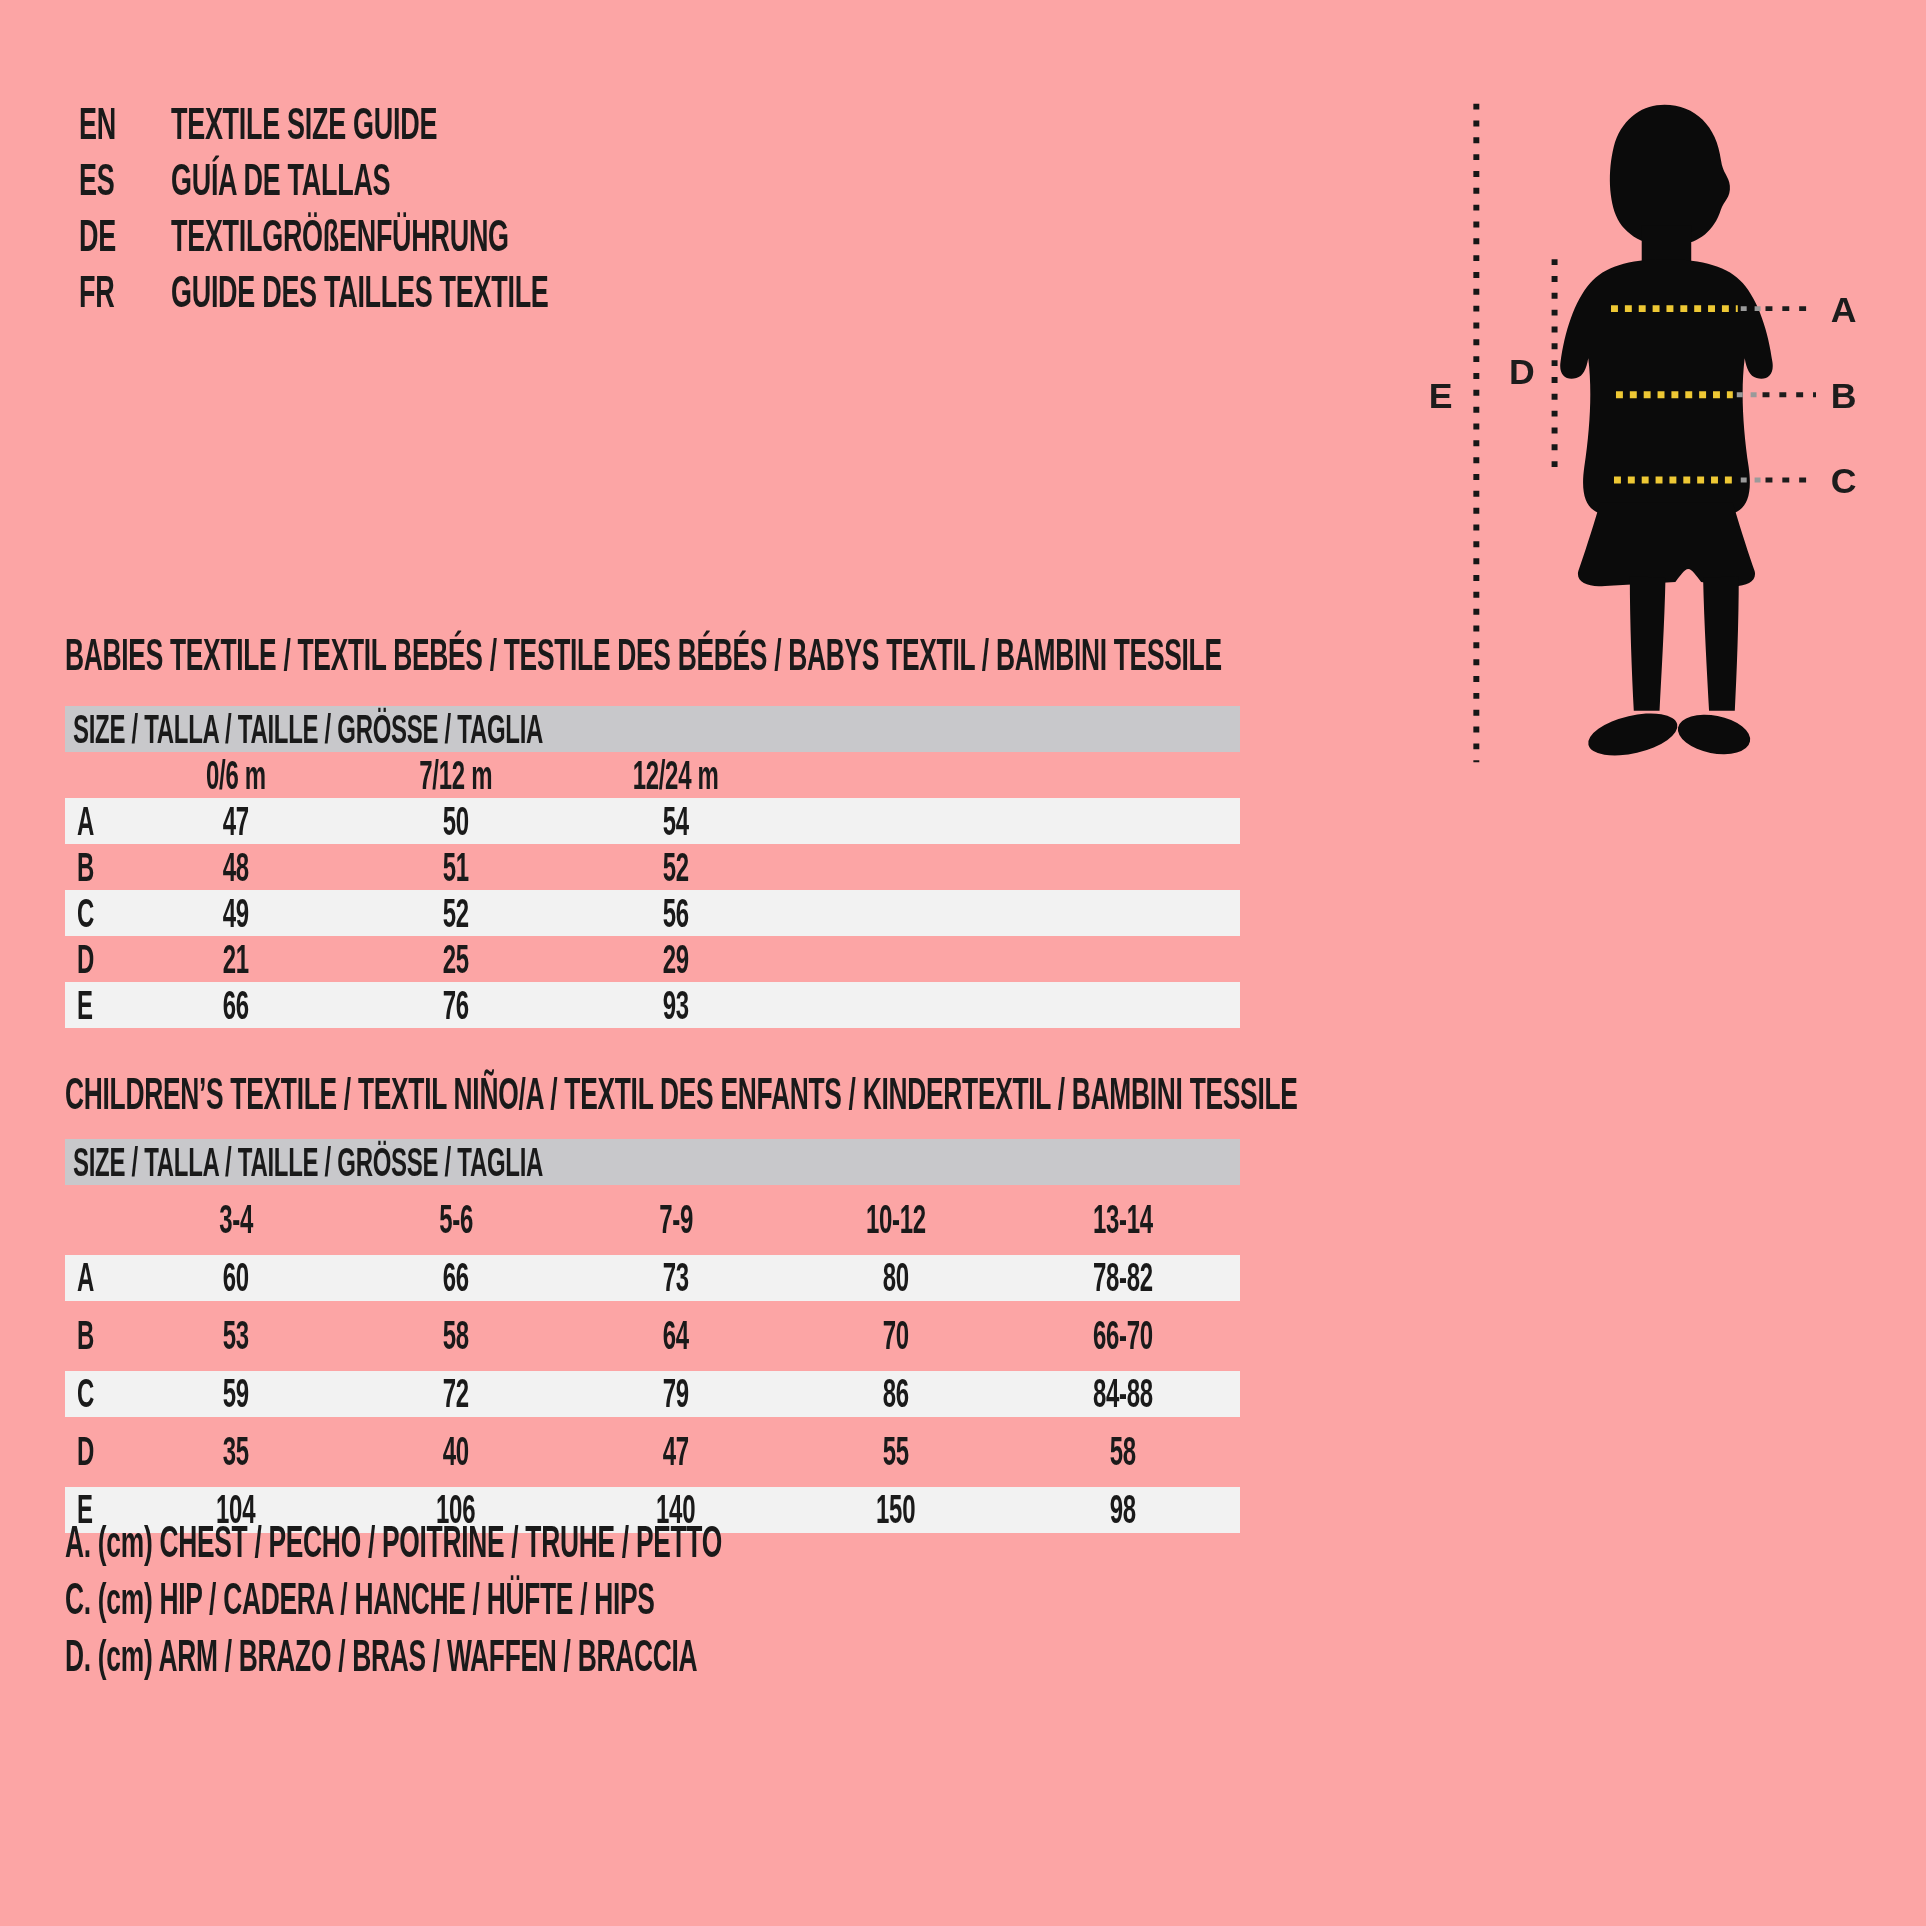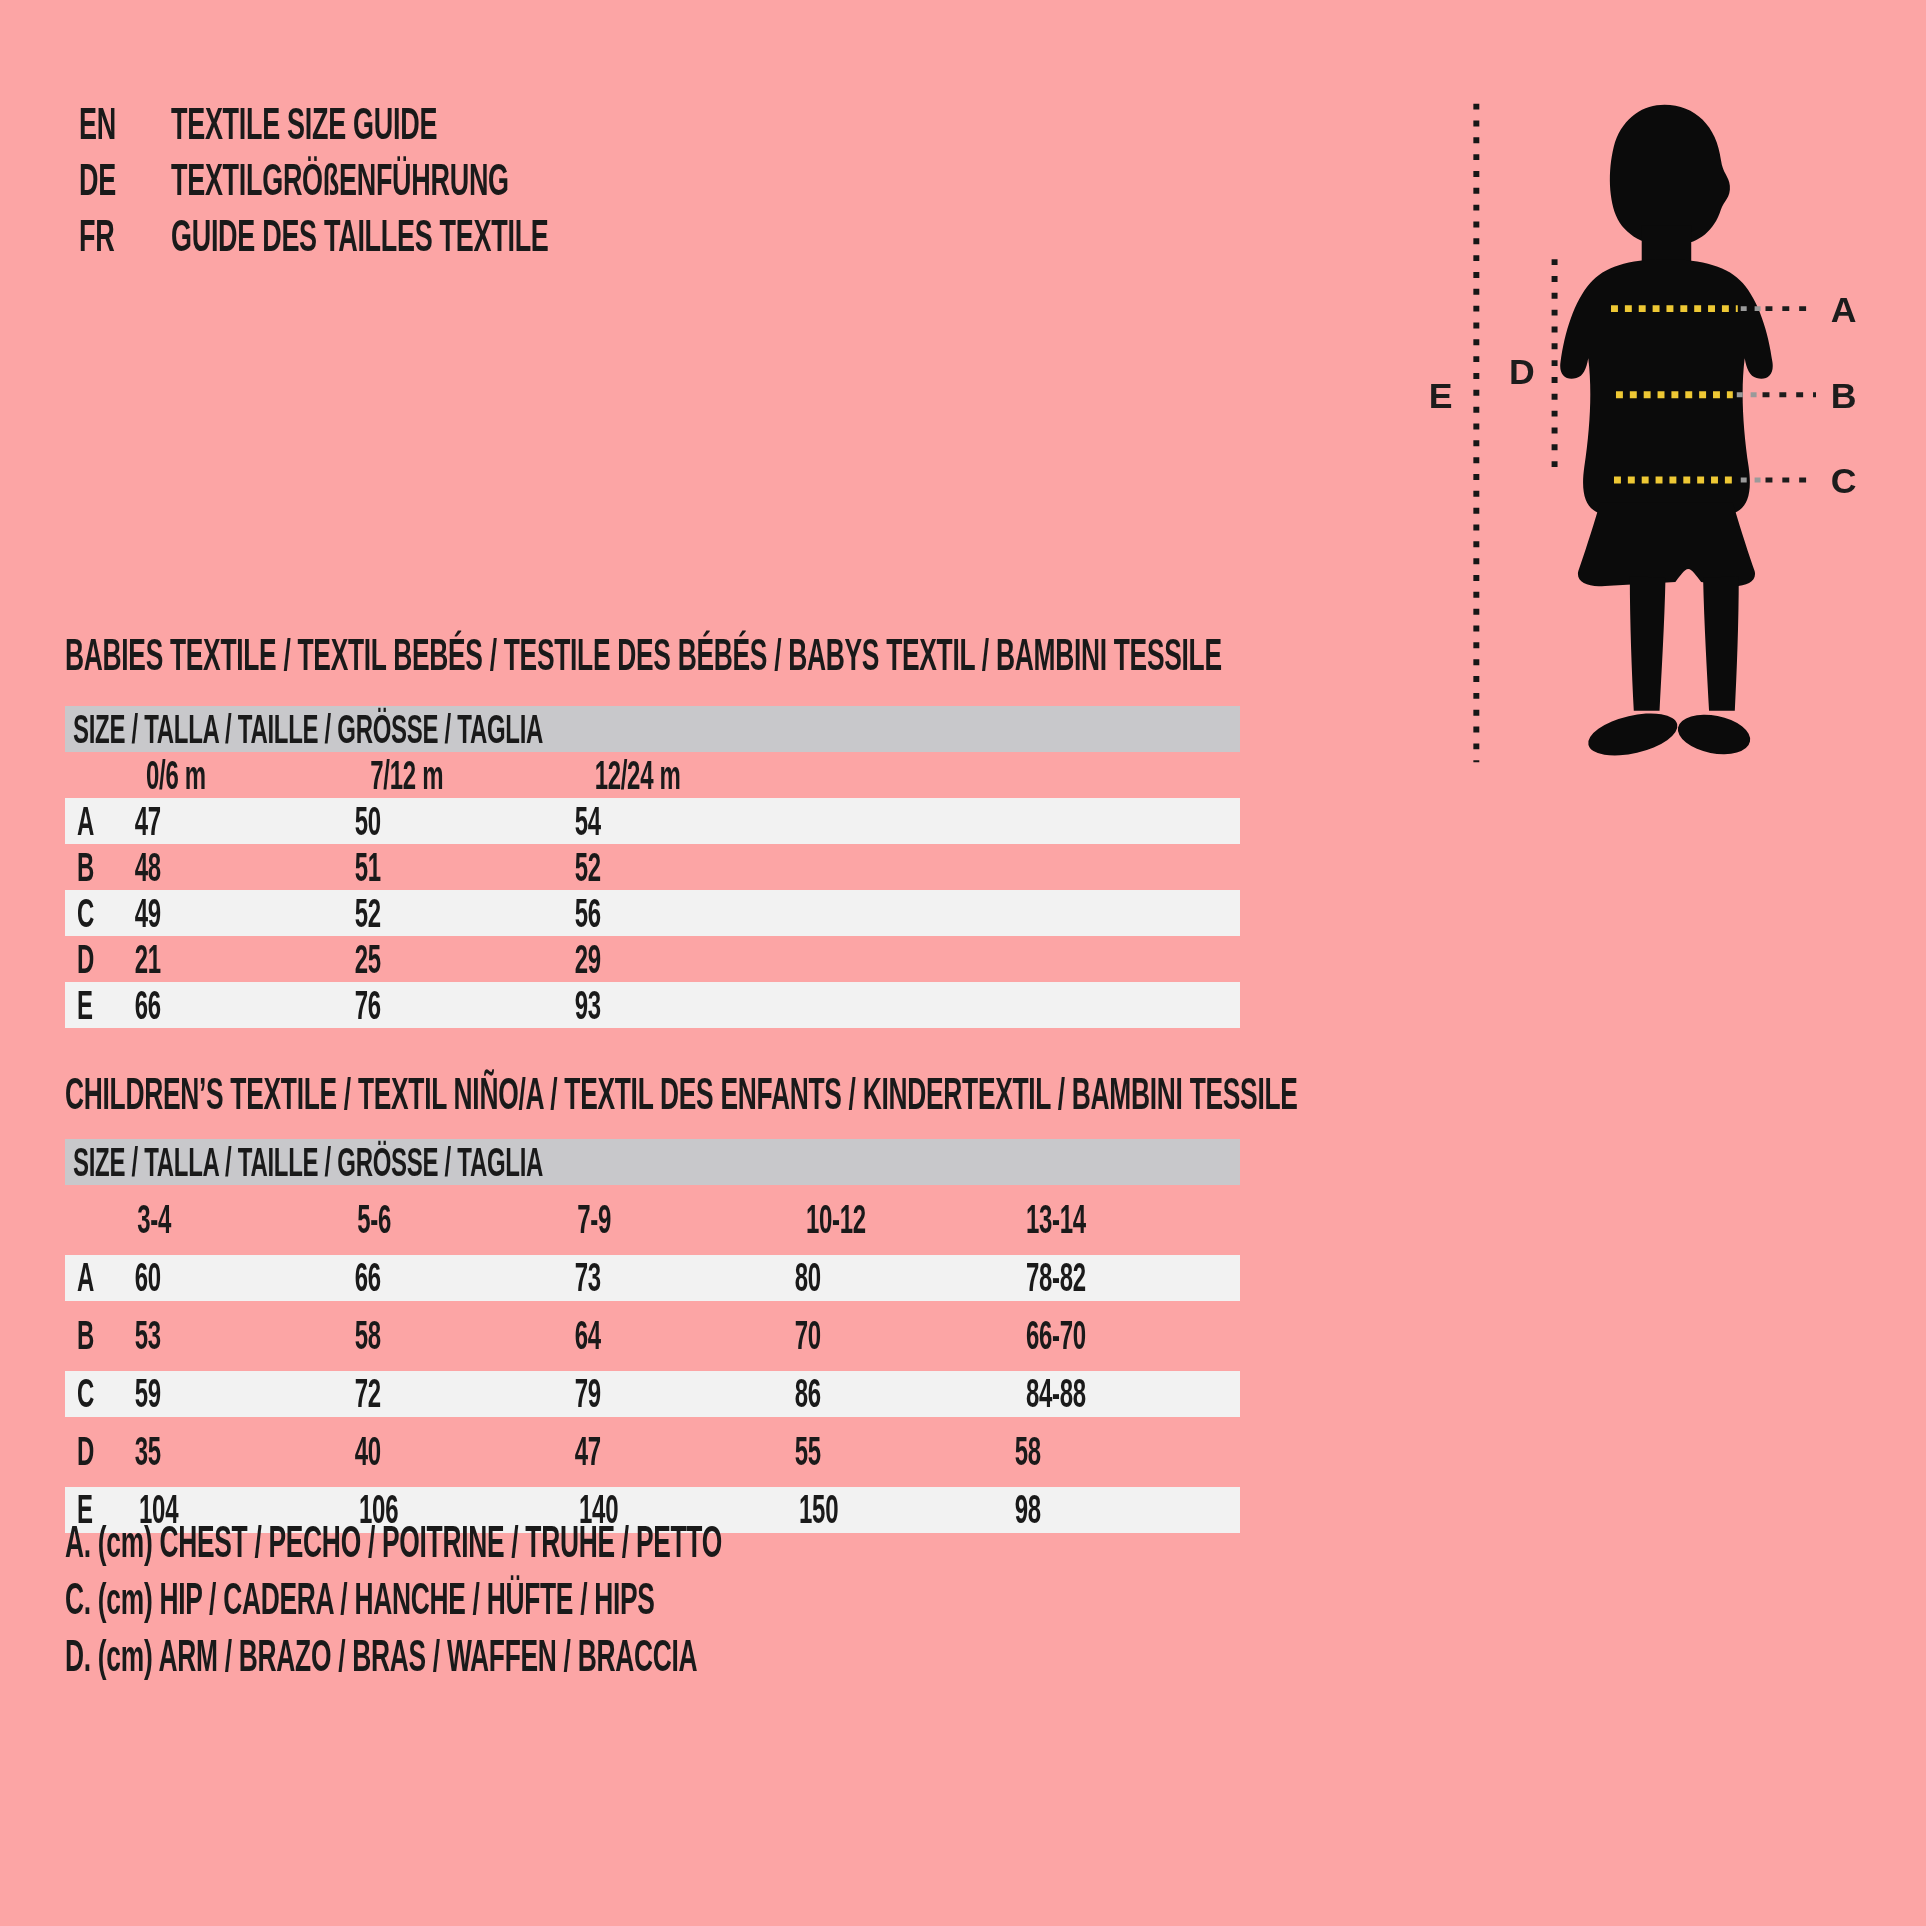--- a/index.html
+++ b/index.html
@@ -25,39 +25,43 @@
   
   .size-table { position:absolute; left:65px; width:1175px; font-weight:bold; font-size:40px; }
   .babies   { top:706px; }
   .children { top:1139px; }
   .t-head { height:46px; line-height:46px; background:#c8c8cb; padding-left:8px; }
   .t-row  { display:grid; height:46px; align-items:center; }
   .babies .t-row   { grid-template-columns:61px 220px 220px 220px 1fr; }
   .children .t-row { grid-template-columns:61px 220px 220px 220px 220px 1fr;margin-top:12px; }
   .t-row.stripe { background:#f2f2f2; }
   .t-label { padding-left:12px; }
-  .t-cell  { }
+  .t-cell  { text-align:center; }
 
   
   .legend { position:absolute; left:65px; top:1513px; }
   .legend-row { height:57px; line-height:57px; font-weight:bold; font-size:44px; }
 
   
   .figure { position:absolute; left:1406px; top:69px; width:515px; height:713px; }
   .fig-label { font-family:"Liberation Sans", sans-serif; font-weight:bold; font-size:36px; fill:#1c1c1c; }
 </style>
 </head>
 <body>
 
 <div class="page">
 
   <div class="langs">
     <div class="lang-row">
       <span class="lang-code"><span class="cond">EN</span></span>
       <span class="cond">TEXTILE SIZE GUIDE</span>
+    </div>
+    <div class="lang-row">
+      <span class="lang-code"><span class="cond">ES</span></span>
+      <span class="cond">GUÍA DE TALLAS</span>
     </div>
     <div class="lang-row">
       <span class="lang-code"><span class="cond">DE</span></span>
       <span class="cond">TEXTILGRÖßENFÜHRUNG</span>
     </div>
     <div class="lang-row">
       <span class="lang-code"><span class="cond">FR</span></span>
       <span class="cond">GUIDE DES TAILLES TEXTILE</span>
     </div>
   </div>

